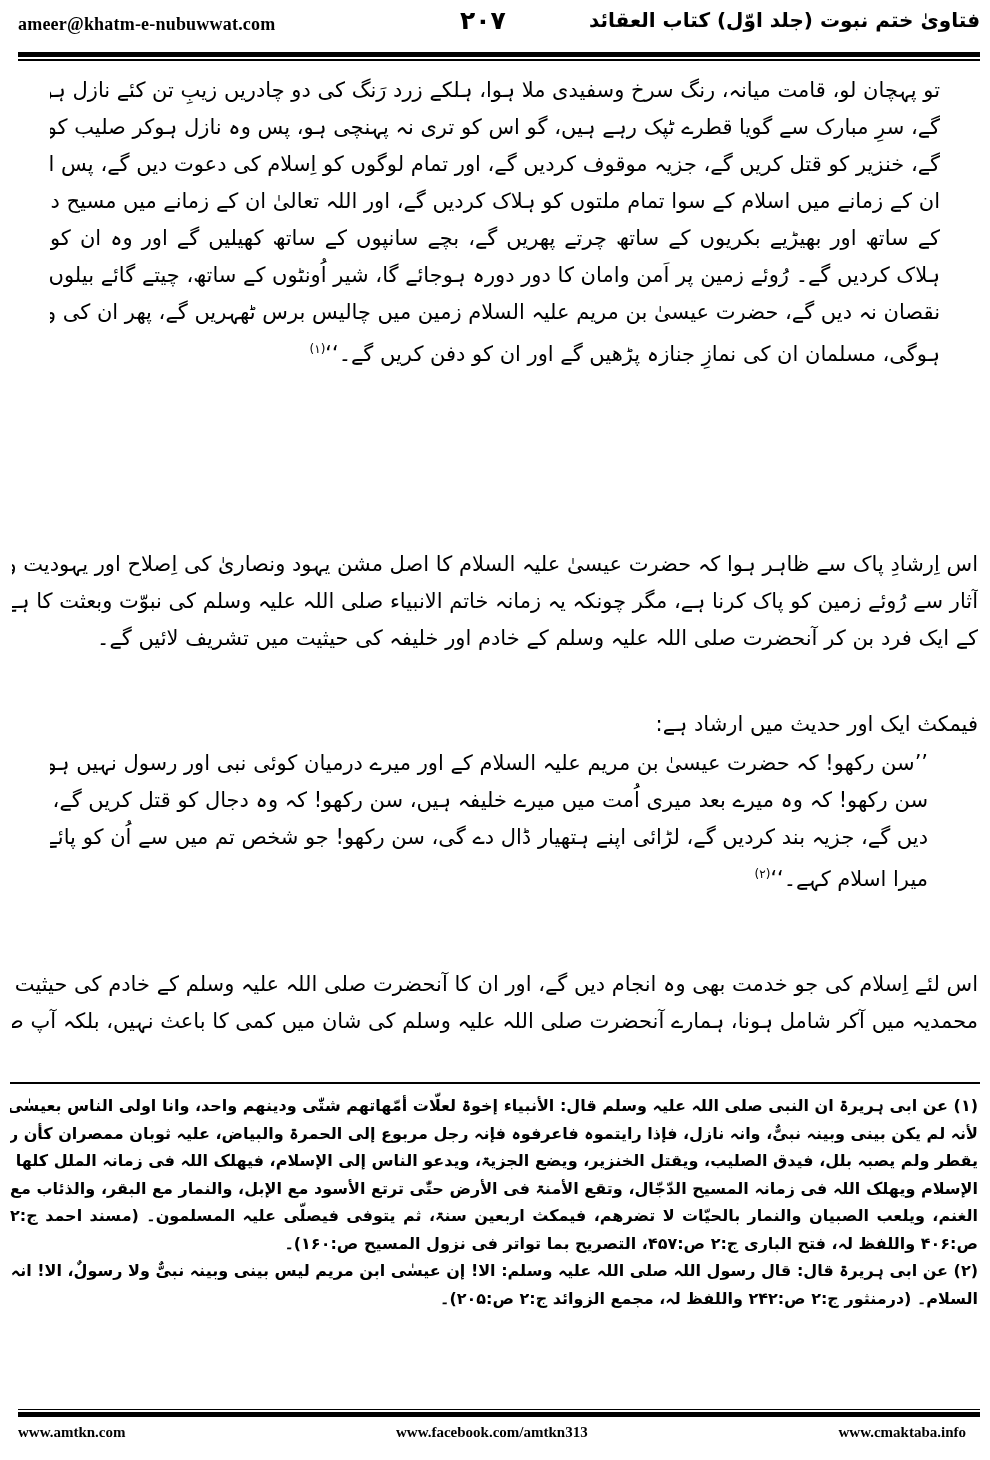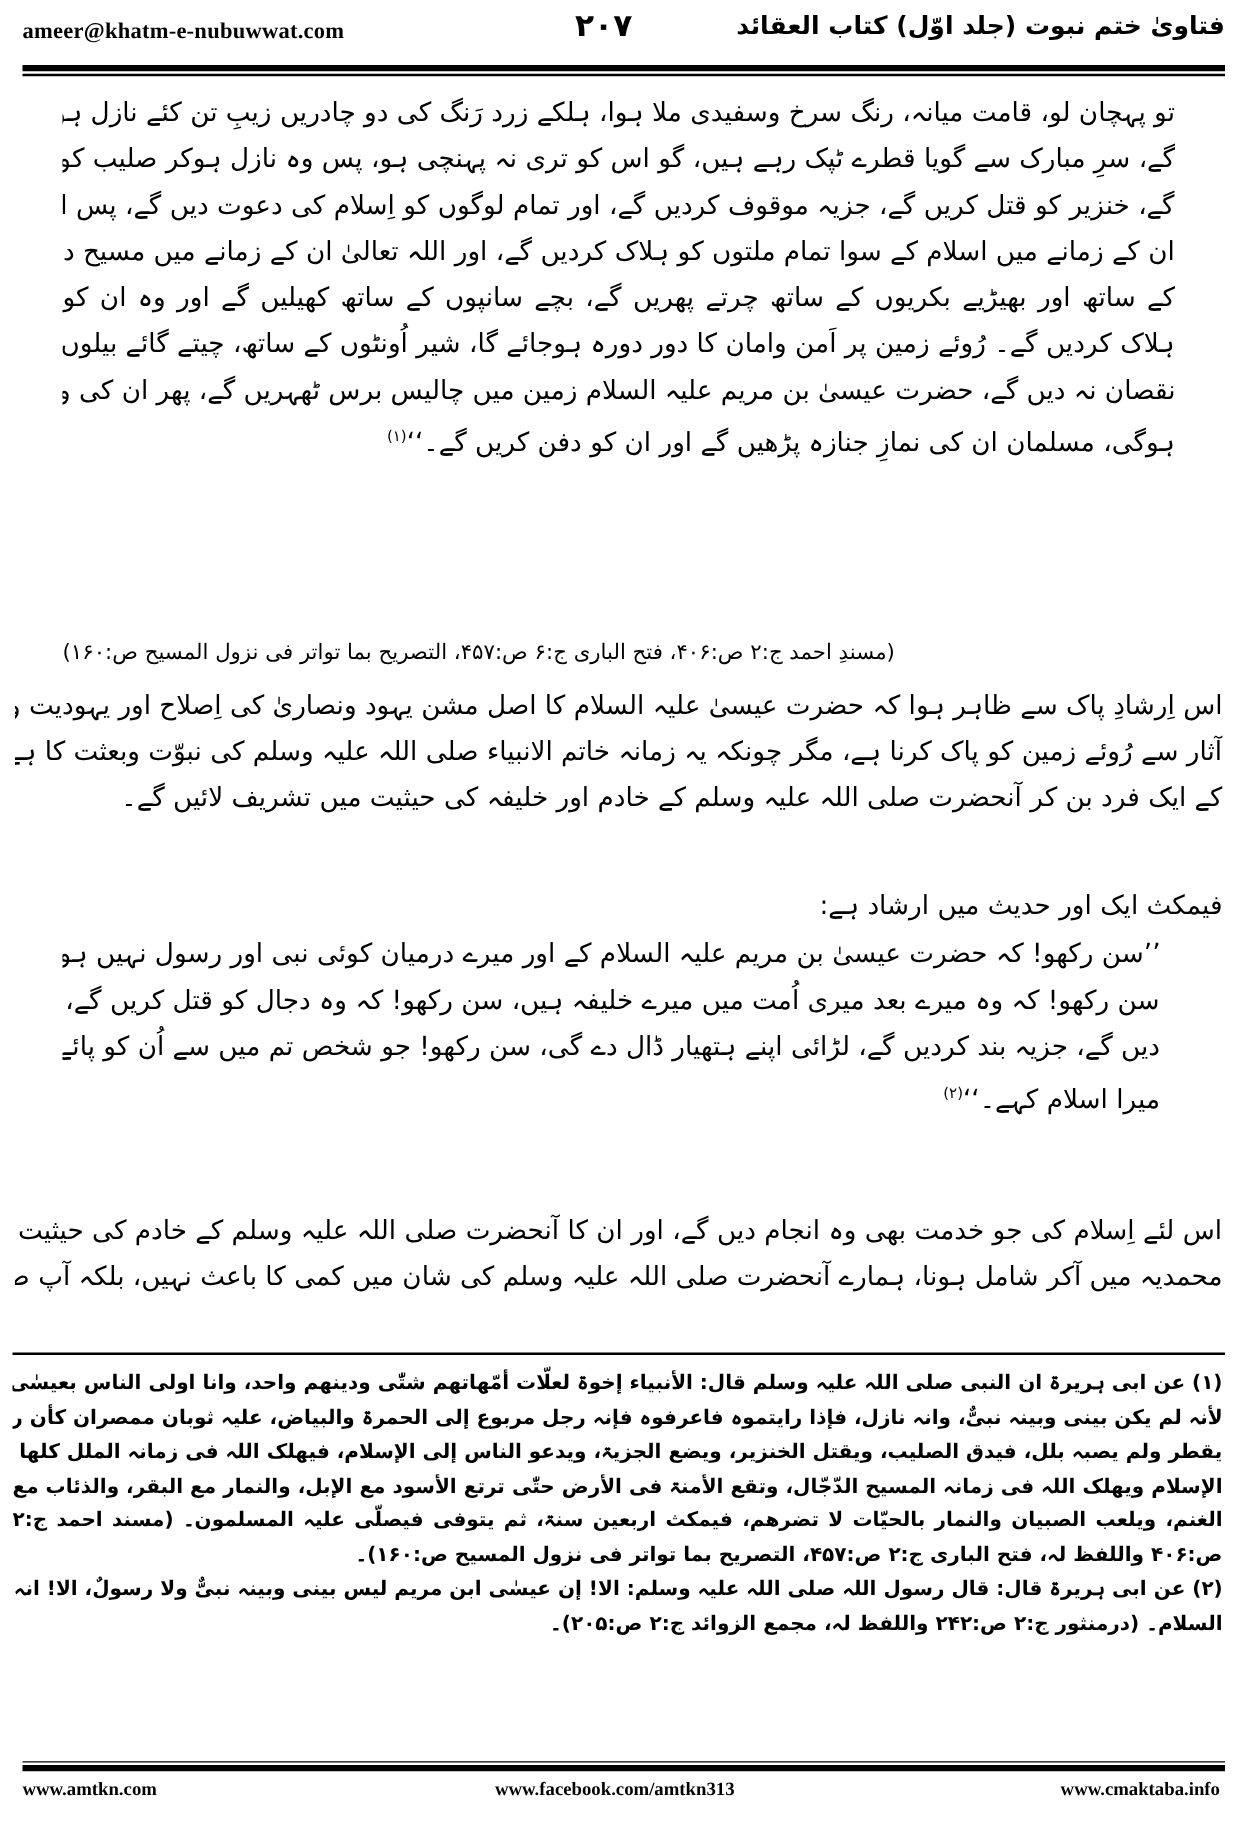--- a/index.html
+++ b/index.html
@@ -32,21 +32,21 @@
     .fn-line { display: block; white-space: nowrap; overflow: hidden; }
     .rule-bottom { position: absolute; left: 18px; right: 10px; top: 1409px; height: 8px; }
     .rule-bottom .thin { height: 1px; background: #000; }
     .rule-bottom .gap { height: 2px; }
     .rule-bottom .thick { height: 5px; background: #000; }
 
     
     .footer { position: absolute; left: 18px; right: 10px; top: 1424px; height: 20px; font-family: "Liberation Serif", serif; font-weight: bold; font-size: 15px; }
     .ft-left { position: absolute; left: 0; top: 0; }
     .ft-center { position: absolute; left: 378px; top: 0; }
-    .ft-right { position: absolute; right: 4px; top: 0; }
+    .ft-right { position: absolute; right: 14px; top: 0; }
   </style>
 </head>
 <body>
 
 <div class="page">
 
   <div class="header">
     <span class="hdr-email">ameer@khatm-e-nubuwwat.com</span>
     <span class="hdr-page">۲۰۷</span>
     <span class="hdr-title">فتاویٰ ختم نبوت (جلد اوّل) کتاب العقائد</span>
@@ -63,23 +63,20 @@
     <span class="line">گے، خنزیر کو قتل کریں گے، جزیہ موقوف کردیں گے، اور تمام لوگوں کو اِسلام کی دعوت دیں گے، پس اللہ تعالیٰ</span>
     <span class="line">ان کے زمانے میں اسلام کے سوا تمام ملتوں کو ہلاک کردیں گے، اور اللہ تعالیٰ ان کے زمانے میں مسیح دجال کو</span>
     <span class="line">کے ساتھ اور بھیڑیے بکریوں کے ساتھ چرتے پھریں گے، بچے سانپوں کے ساتھ کھیلیں گے اور وہ ان کو</span>
     <span class="line">ہلاک کردیں گے۔ رُوئے زمین پر اَمن وامان کا دور دورہ ہوجائے گا، شیر اُونٹوں کے ساتھ، چیتے گائے بیلوں</span>
     <span class="line">نقصان نہ دیں گے، حضرت عیسیٰ بن مریم علیہ السلام زمین میں چالیس برس ٹھہریں گے، پھر ان کی وفات</span>
     <div class="line last">
       <span>ہوگی، مسلمان ان کی نمازِ جنازہ پڑھیں گے اور ان کو دفن کریں گے۔‘‘</span><sup>(۱)</sup>
     </div>
   </div>
 
-  <div class="body-text cite" style="top:504px; text-align-last:left;">
-    <span class="line">(مسندِ احمد ج:۲ ص:۴۰۶، فتح الباری ج:۶ ص:۴۵۷، التصریح بما تواتر فی نزول المسیح ص:۱۶۰)</span>
-  </div>
 
   <div class="body-text wide" style="top:546px;">
     <span class="line">اس اِرشادِ پاک سے ظاہر ہوا کہ حضرت عیسیٰ علیہ السلام کا اصل مشن یہود ونصاریٰ کی اِصلاح اور یہودیت ونصرانیت کے</span>
     <span class="line">آثار سے رُوئے زمین کو پاک کرنا ہے، مگر چونکہ یہ زمانہ خاتم الانبیاء صلی اللہ علیہ وسلم کی نبوّت وبعثت کا ہے، اس لئے وہ اُمتِ محمدیہ</span>
     <span class="line last">کے ایک فرد بن کر آنحضرت صلی اللہ علیہ وسلم کے خادم اور خلیفہ کی حیثیت میں تشریف لائیں گے۔</span>
   </div>
 
   <div class="body-text wide last" style="top:706px;">
     <span class="line last">فیمکث ایک اور حدیث میں ارشاد ہے:</span>
   </div>

